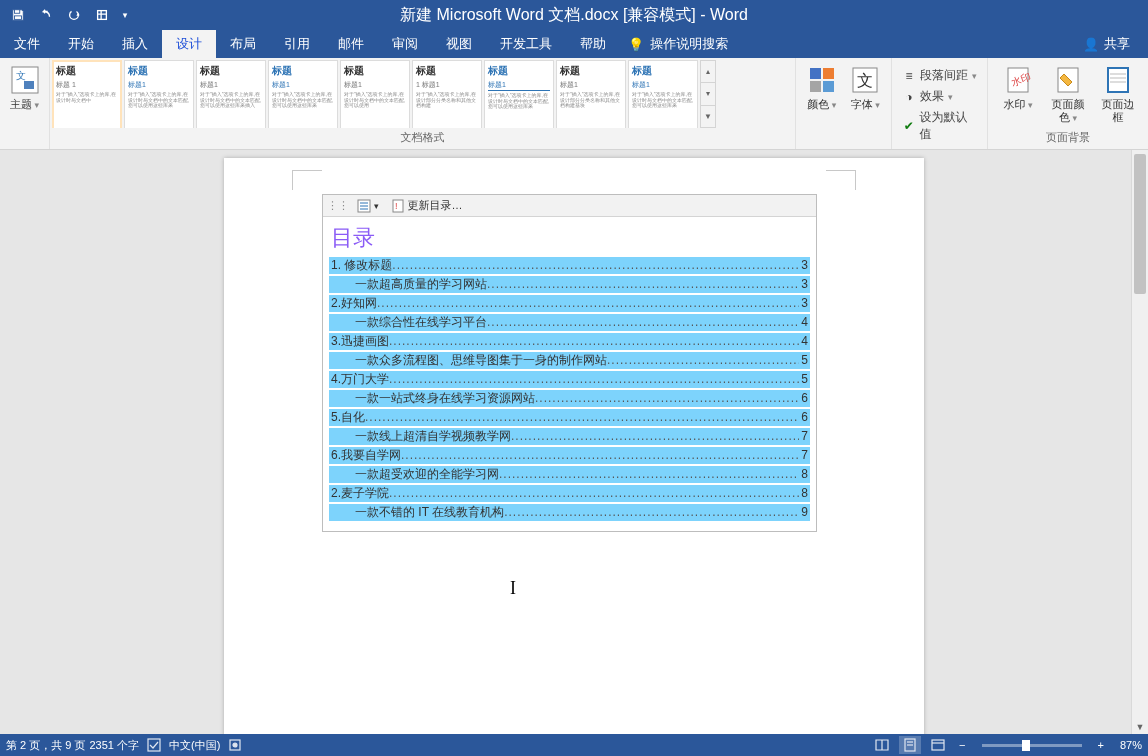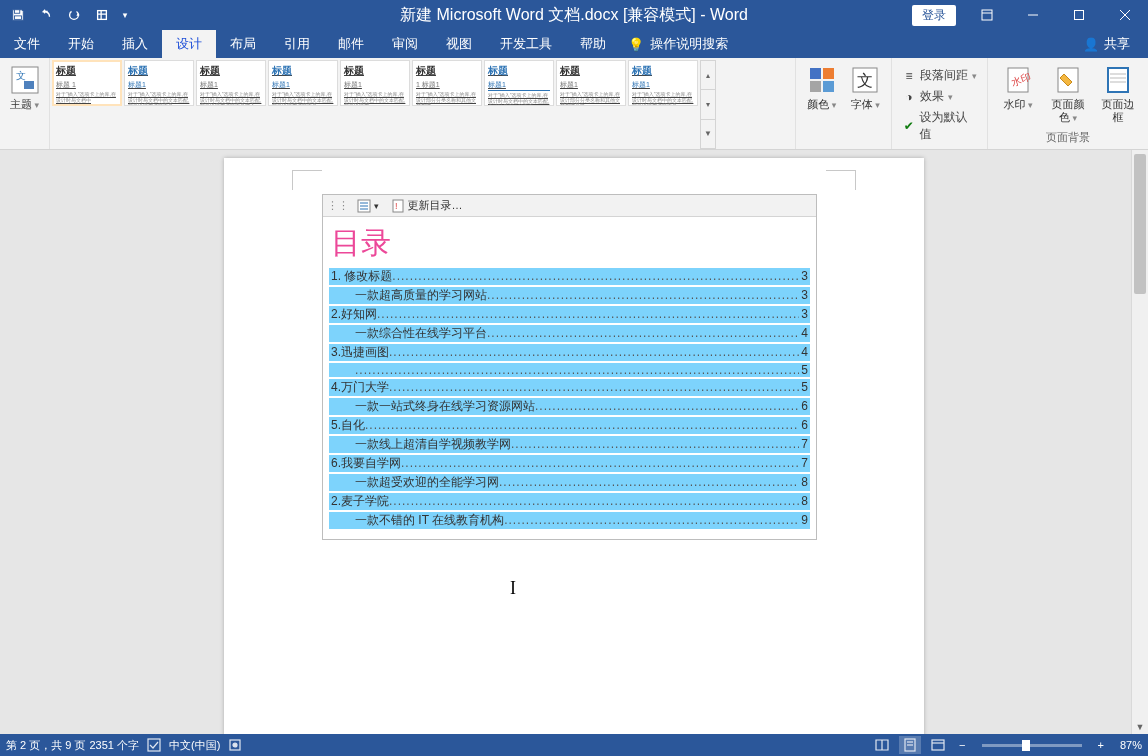--- a/index.html
+++ b/index.html
@@ -32,21 +32,21 @@
 .rgroup-body { flex: 1; display: flex; align-items: flex-start; padding: 4px 6px 0; gap: 4px; }
 .rgroup-label { font-size: 11px; color: #666; text-align: center; padding: 2px 0 4px; }
 .big-btn { display: flex; flex-direction: column; align-items: center; width: 42px; cursor: pointer; font-size: 11px; text-align: center; gap: 2px; padding-top: 2px; }
 .big-btn .ico { width: 32px; height: 32px; display: flex; align-items: center; justify-content: center; }
 .big-btn .cap { line-height: 1.2; }
 .drop .cap::after { content: " ▾"; font-size: 9px; color: #888; }
 
 
 .styles-gallery { flex: 1; display: flex; flex-direction: column; }
 .styles-row { flex: 1; display: flex; overflow: hidden; padding: 2px 0 0 2px; gap: 2px; }
-.style-thumb { width: 70px; height: 46px; border: 1px solid #dcdcdc; background: #fff; font-size: 8px; color: #444; padding: 3px; overflow: hidden; cursor: pointer; position: relative; text-decoration: underline; }
+.style-thumb { width: 70px; height: 78px; border: 1px solid #dcdcdc; background: #fff; font-size: 8px; color: #444; padding: 3px; overflow: hidden; cursor: pointer; position: relative; }
 .style-thumb .st-title { font-size: 10px; font-weight: bold; color: #333; }
 .style-thumb.blue .st-title { color: #2e74b5; }
 .style-thumb .st-sub { font-size: 7px; color: #777; margin-top: 2px; }
 .style-thumb .st-body { font-size: 5px; color: #888; margin-top: 2px; line-height: 1.1; }
 .style-thumb.selected { border: 1px solid #f0b56c; background:#fff; outline:2px solid #ffe3bb; outline-offset:-2px;}
 .gallery-scroll { width: 16px; display: flex; flex-direction: column; border: 1px solid #d4d4d4; background:#f3f3f3; }
 .gallery-scroll div { flex:1; display:flex; align-items:center; justify-content:center; color:#666; font-size:8px; cursor:pointer; border-bottom:1px solid #d4d4d4;}
 .gallery-scroll div:last-child{border-bottom:none;}
 
 
@@ -67,21 +67,21 @@
 .page { width: 700px; min-height: 900px; background:#fff; box-shadow: 0 0 4px rgba(0,0,0,0.25); position:relative; }
 .margin-left-tick,.margin-right-tick { position:absolute; top:30px; width:30px; border-top:1px solid #c8c8c8;}
 .margin-left-tick{ left:68px; border-left:1px solid #c8c8c8; height:20px; top:12px;}
 .margin-right-tick{ right:68px; border-right:1px solid #c8c8c8; height:20px; top:12px;}
 
 
 .toc-box { position:absolute; top:36px; left:98px; width:495px; border:1px solid #bdbdbd; background:#fff; }
 .toc-toolbar { height:22px; background:#f2f2f2; border-bottom:1px solid #d4d4d4; display:flex; align-items:center; gap:4px; padding:0 4px; font-size:11px; }
 .toc-toolbar .tbtn { display:flex; align-items:center; gap:3px; padding:1px 4px; cursor:pointer; }
 .toc-toolbar .tbtn svg{width:14px;height:14px;}
-.toc-heading { font-size:30px; color:#ec4899; padding: 6px 8px 4px; }
+.toc-heading { font-size:22px; color:#8b5cf6; padding: 6px 8px 4px; }
 .toc-body { padding: 0 6px 8px; }
 .toc-row { display:flex; align-items:baseline; font-size:12px; background:#7dd3fc; margin-bottom:2px; padding:0 2px; white-space:nowrap; }
 .toc-row.lvl2 { padding-left: 26px; }
 .toc-row .ttext { flex:0 0 auto; }
 .toc-row .dots { flex:1; overflow:hidden; letter-spacing:1px; color:#555; }
 .toc-row .pnum { flex:0 0 auto; padding-left:2px; }
 
 
 .text-caret { position:absolute; left:286px; top:420px; width:1px; height:18px; }
 .text-caret::before{content:"I"; font-family: serif; font-size:18px; color:#000;}
@@ -123,44 +123,20 @@
       </div>
     <div class="qat-btn">
         <svg viewBox="0 0 16 16">
           <rect x="3" y="3" width="10" height="10"></rect>
           <path d="M3 7h10M7 3v10"></path>
         </svg>
       </div>
     <div class="qat-btn" style="width:14px;font-size:9px;">▾</div>
   </div>
   <div class="titlebar-title">新建 Microsoft Word 文档.docx [兼容模式] - Word</div>
-  <div class="titlebar-right">
-    <div class="login-btn">登录</div>
-    <div class="win-btn">
-        <svg viewBox="0 0 12 12">
-          <rect x="1" y="1" width="10" height="10"></rect>
-          <path d="M1 4h10"></path>
-        </svg>
-      </div>
-    <div class="win-btn">
-        <svg viewBox="0 0 12 12">
-          <path d="M1 6h10"></path>
-        </svg>
-      </div>
-    <div class="win-btn">
-        <svg viewBox="0 0 12 12">
-          <rect x="1.5" y="1.5" width="9" height="9"></rect>
-        </svg>
-      </div>
-    <div class="win-btn">
-        <svg viewBox="0 0 12 12">
-          <path d="M1 1l10 10M11 1L1 11"></path>
-        </svg>
-      </div>
-  </div>
 </div>
 
 <div class="ribbon-tabs">
   <div class="rtab">文件</div>
   <div class="rtab">开始</div>
   <div class="rtab">插入</div>
   <div class="rtab active">设计</div>
   <div class="rtab">布局</div>
   <div class="rtab">引用</div>
   <div class="rtab">邮件</div>
@@ -245,20 +221,21 @@
           <div class="st-title">标题</div>
           <div class="st-sub" style="color:#2e74b5">标题1</div>
           <div class="st-body">对于"插入"选项卡上的库,在设计时与文档中的文本匹配,您可以使用这些库来</div>
         </div>
       <div class="gallery-scroll">
         <div>▴</div>
         <div>▾</div>
         <div>▼</div>
       </div>
     </div>
+    <div class="rgroup-label">文档格式</div>
   </div>
 
   <div class="rgroup" style="width:96px;">
     <div class="rgroup-body">
       <div class="big-btn drop">
         <div class="ico">
             <svg width="28" height="28" viewBox="0 0 28 28">
               <rect x="2" y="2" width="11" height="11" fill="#4472c4"></rect>
               <rect x="15" y="2" width="11" height="11" fill="#ed7d31"></rect>
               <rect x="2" y="15" width="11" height="11" fill="#a5a5a5"></rect>
@@ -383,20 +360,21 @@
               <span class="ttext">一款综合性在线学习平台</span>
               <span class="dots">........................................................................................................................................................................................................</span>
               <span class="pnum">4</span>
             </div>
             <div class="toc-row">
               <span class="ttext">3.迅捷画图</span>
               <span class="dots">........................................................................................................................................................................................................</span>
               <span class="pnum">4</span>
             </div>
             <div class="toc-row lvl2">
+              <span class="ttext">一款众多流程图、思维导图集于一身的制作网站</span>
               <span class="dots">........................................................................................................................................................................................................</span>
               <span class="pnum">5</span>
             </div>
             <div class="toc-row">
               <span class="ttext">4.万门大学</span>
               <span class="dots">........................................................................................................................................................................................................</span>
               <span class="pnum">5</span>
             </div>
             <div class="toc-row lvl2">
               <span class="ttext">一款一站式终身在线学习资源网站</span>

